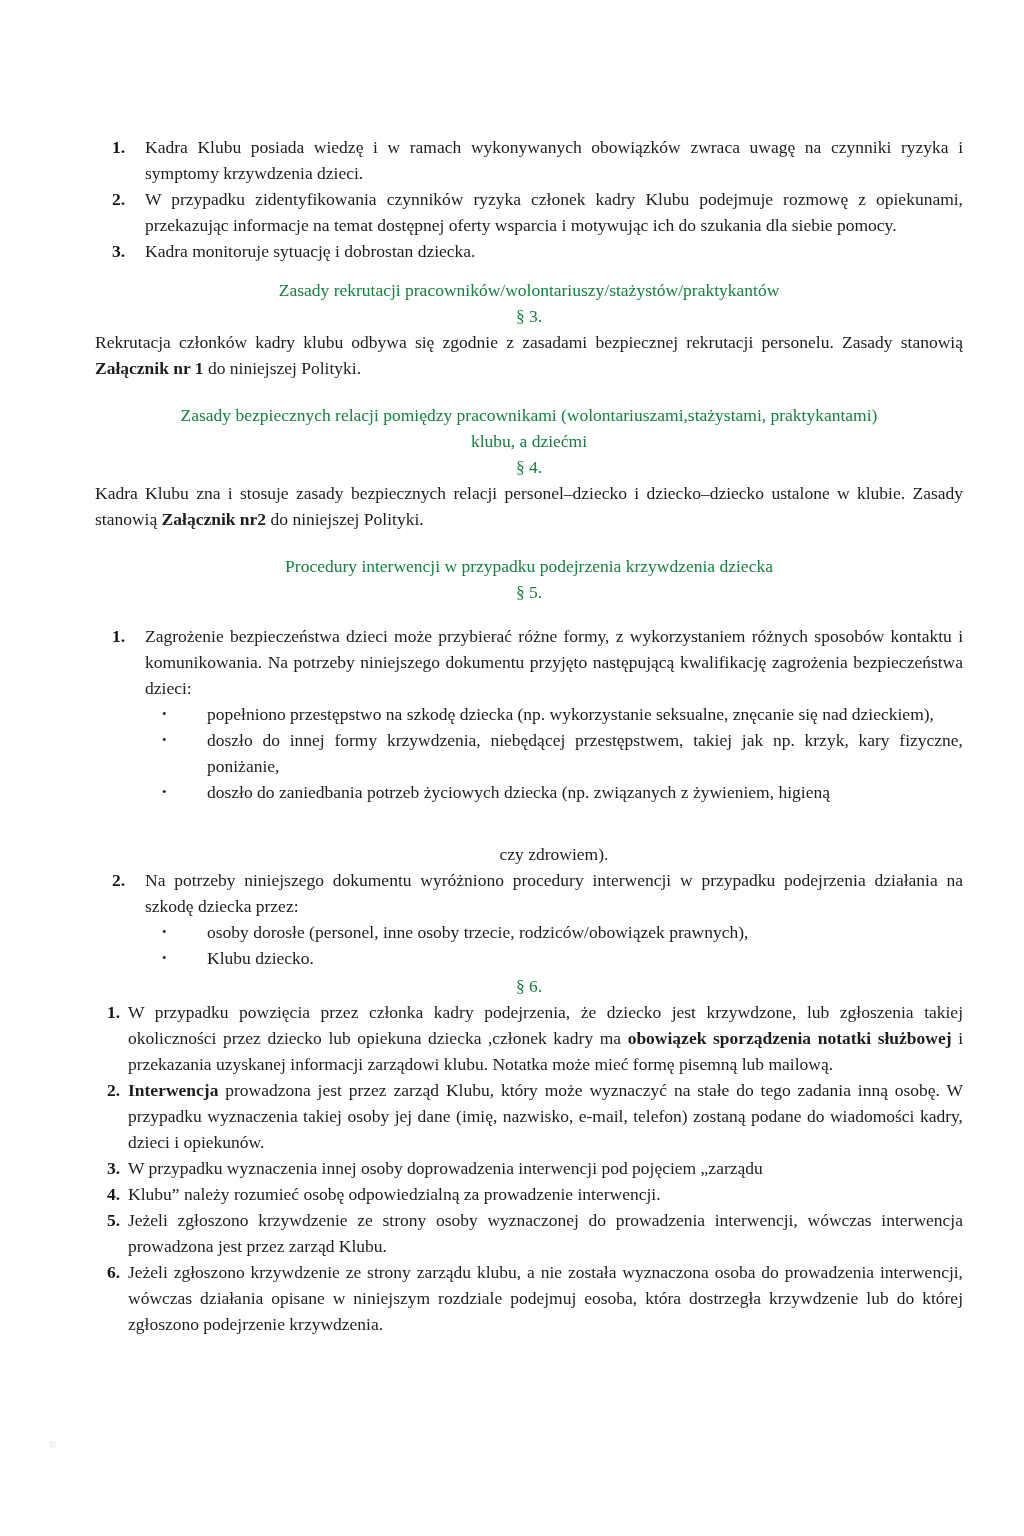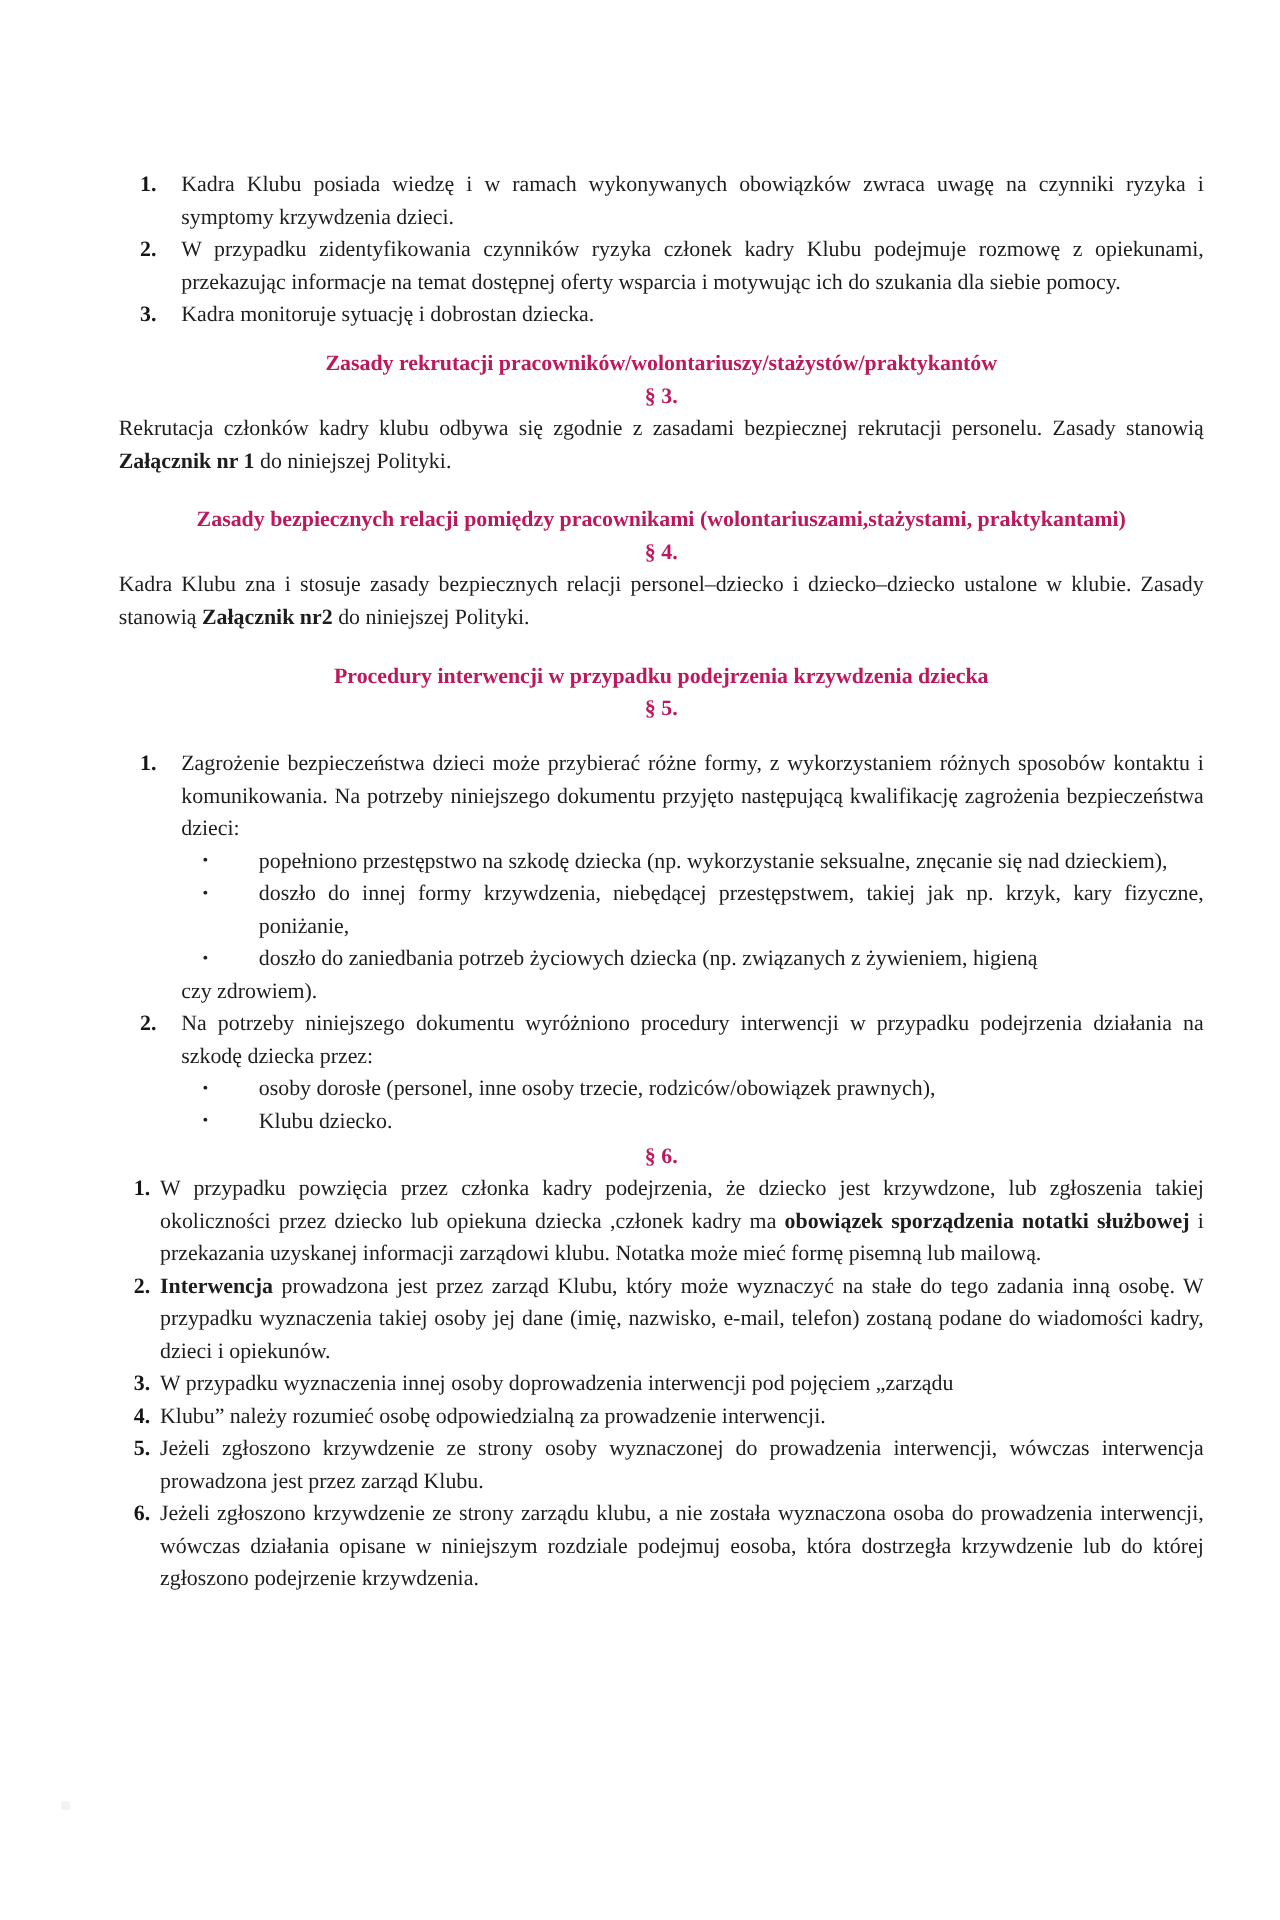--- a/index.html
+++ b/index.html
@@ -17,22 +17,22 @@
     left: 95px;
     top: 134px;
     width: 868px;
     font-size: 17.5px;
     line-height: 26px;
   }
 
   
   .heading {
     text-align: center;
-    font-weight: bold;
-    color: #be185d;
+    font-weight: normal;
+    color: #15803d;
   }
   .h-group3 { margin-top: 13px; }
   .h-group4 { margin-top: 21px; }
   .h-group5 { margin-top: 21px; }
   .mark6    { margin-top: 2px; }
 
   
   p.body-par {
     margin: 0;
     text-align: justify;
@@ -58,21 +58,21 @@
   .brow { display: flex; align-items: flex-start; }
   .dot {
     flex: none;
     margin-left: 17px;
     width: 26px;
     font-size: 13px;
     line-height: 26px;
     color: #1d1d1d;
   }
   .btext { flex: 1; min-width: 0; text-align: justify; margin-left: 19px; }
-  .tail { text-align: left; }
+  .tail { text-align: center; margin-top: 36px; }
 
   
   .smudge {
     position: absolute;
     left: 49px;
     top: 1441px;
     width: 7px;
     height: 7px;
     background: #f3f3f3;
     border-radius: 2px;
@@ -104,20 +104,21 @@
 
     <div class="h-group3">
       <div class="heading">Zasady rekrutacji pracowników/wolontariuszy/stażystów/praktykantów</div>
       <div class="heading">§ 3.</div>
     </div>
 
     <p class="body-par par3"><span>Rekrutacja członków kadry klubu odbywa się zgodnie z zasadami bezpiecznej rekrutacji personelu. Zasady stanowią </span><b>Załącznik nr 1</b><span> do niniejszej Polityki.</span></p>
 
     <div class="h-group4">
       <div class="heading">Zasady bezpiecznych relacji pomiędzy pracownikami (wolontariuszami,stażystami, praktykantami)</div>
+      <div class="heading">klubu, a dziećmi</div>
       <div class="heading">§ 4.</div>
     </div>
 
     <p class="body-par par4"><span>Kadra Klubu zna i stosuje zasady bezpiecznych relacji personel–dziecko i dziecko–dziecko ustalone w klubie. Zasady stanowią </span><b>Załącznik nr2</b><span> do niniejszej Polityki.</span></p>
 
     <div class="h-group5">
       <div class="heading">Procedury interwencji w przypadku podejrzenia krzywdzenia dziecka</div>
       <div class="heading">§ 5.</div>
     </div>
 

